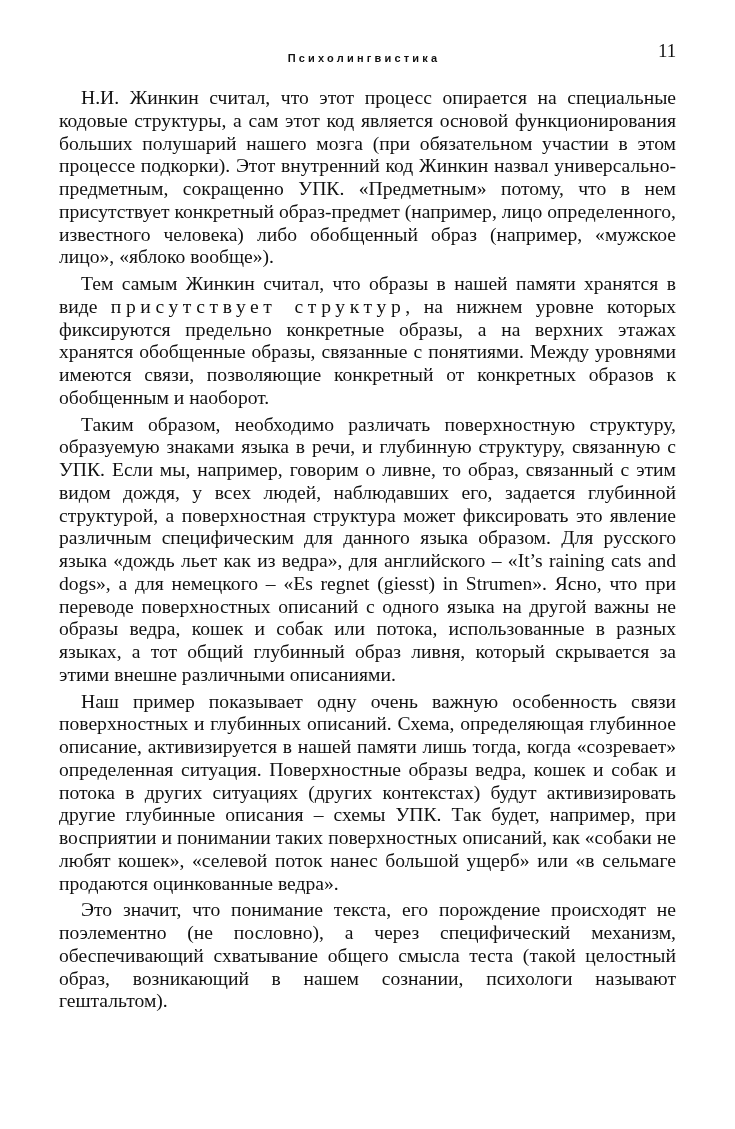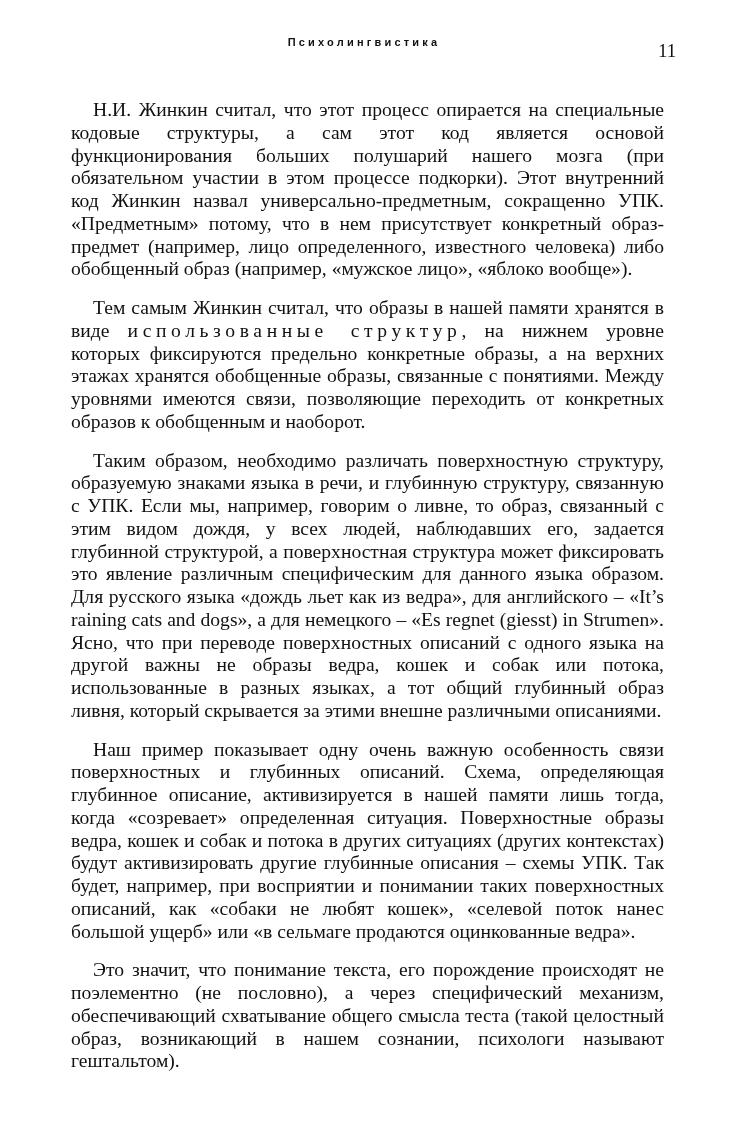--- a/index.html
+++ b/index.html
@@ -1,31 +1,31 @@
 <!DOCTYPE html>
 <html><head>
 <meta charset="utf-8">
 <style>
   html, body { margin: 0; padding: 0; background: #ffffff; }
   body { width: 735px; height: 1129px; position: relative; overflow: hidden;
          font-family: "Liberation Serif", "DejaVu Serif", serif; color: #111; }
-  .running-head { position: absolute; top: 36px; left: 0; width: 728px; text-align: center;
+  .running-head { position: absolute; top: 52px; left: 0; width: 728px; text-align: center;
          font-family: "Liberation Sans", "DejaVu Sans", sans-serif; font-weight: bold;
          font-size: 11px; letter-spacing: 3.2px; color: #111; }
   .page-number { position: absolute; top: 40px; left: 658px; font-weight: normal; font-size: 19px; }
   .body-text { position: absolute; top: 83px; left: 55px; width: 625px; }
-  .body-text p { margin: 16px; font-size: 19.6px; line-height: 22.75px; text-align: justify;
+  .body-text p { margin: 4px; font-size: 19.6px; line-height: 22.75px; text-align: justify;
          text-indent: 22px; hyphens: manual; }
   .spaced { letter-spacing: 4.6px; }
 </style>
 </head>
 <body>
 
 <div class="running-head">Психолингвистика</div>
 <div class="page-number">11</div>
 
 <div class="body-text">
   <p>Н.И. Жинкин считал, что этот процесс опирается на специальные кодовые структуры, а сам этот код является основой функционирования больших полушарий нашего мозга (при обязательном участии в этом процессе подкорки). Этот внутренний код Жинкин назвал универсально-предметным, сокращенно УПК. «Предметным» потому, что в нем присутствует конкретный образ-предмет (например, лицо определенного, известного человека) либо обобщенный образ (например, «мужское лицо», «яблоко вообще»).</p>
-  <p><span>Тем самым Жинкин считал, что образы в нашей памяти хранятся в виде </span><span class="spaced">использованные структур</span><span>, на нижнем уровне которых фиксируются предельно конкретные образы, а на верхних этажах хранятся обобщенные образы, связанные с понятиями. Между уровнями имеются связи, позволяющие переходить от конкретных образов к обобщенным и наоборот.</span></p>
+  <p><span>Тем самым Жинкин считал, что образы в нашей памяти хранятся в виде </span><span class="spaced">присутствует структур</span><span>, на нижнем уровне которых фиксируются предельно конкретные образы, а на верхних этажах хранятся обобщенные образы, связанные с понятиями. Между уровнями имеются связи, позволяющие конкретный от конкретных образов к обобщенным и наоборот.</span></p>
   <p>Таким образом, необходимо различать поверхностную структуру, образуемую знаками языка в речи, и глубинную структуру, связанную с УПК. Если мы, например, говорим о ливне, то образ, связанный с этим видом дождя, у всех людей, наблюдавших его, задается глубинной структурой, а поверхностная структура может фиксировать это явление различным специфическим для данного языка образом. Для русского языка «дождь льет как из ведра», для английского – «It’s raining cats and dogs», а для немецкого – «Es regnet (giesst) in Strumen». Ясно, что при переводе поверхностных описаний с одного языка на другой важны не образы ведра, кошек и собак или потока, использованные в разных языках, а тот общий глубинный образ ливня, который скрывается за этими внешне различными описаниями.</p>
   <p>Наш пример показывает одну очень важную особенность связи поверхностных и глубинных описаний. Схема, определяющая глубинное описание, активизируется в нашей памяти лишь тогда, когда «созревает» определенная ситуация. Поверхностные образы ведра, кошек и собак и потока в других ситуациях (других контекстах) будут активизировать другие глубинные описания – схемы УПК. Так будет, например, при восприятии и понимании таких поверхностных описаний, как «собаки не любят кошек», «селевой поток нанес большой ущерб» или «в сельмаге продаются оцинкованные ведра».</p>
   <p>Это значит, что понимание текста, его порождение происходят не поэлементно (не пословно), а через специфический механизм, обеспечивающий схватывание общего смысла теста (такой целостный образ, возникающий в нашем сознании, психологи называют гештальтом).</p>
 </div>
 
 </body></html>

